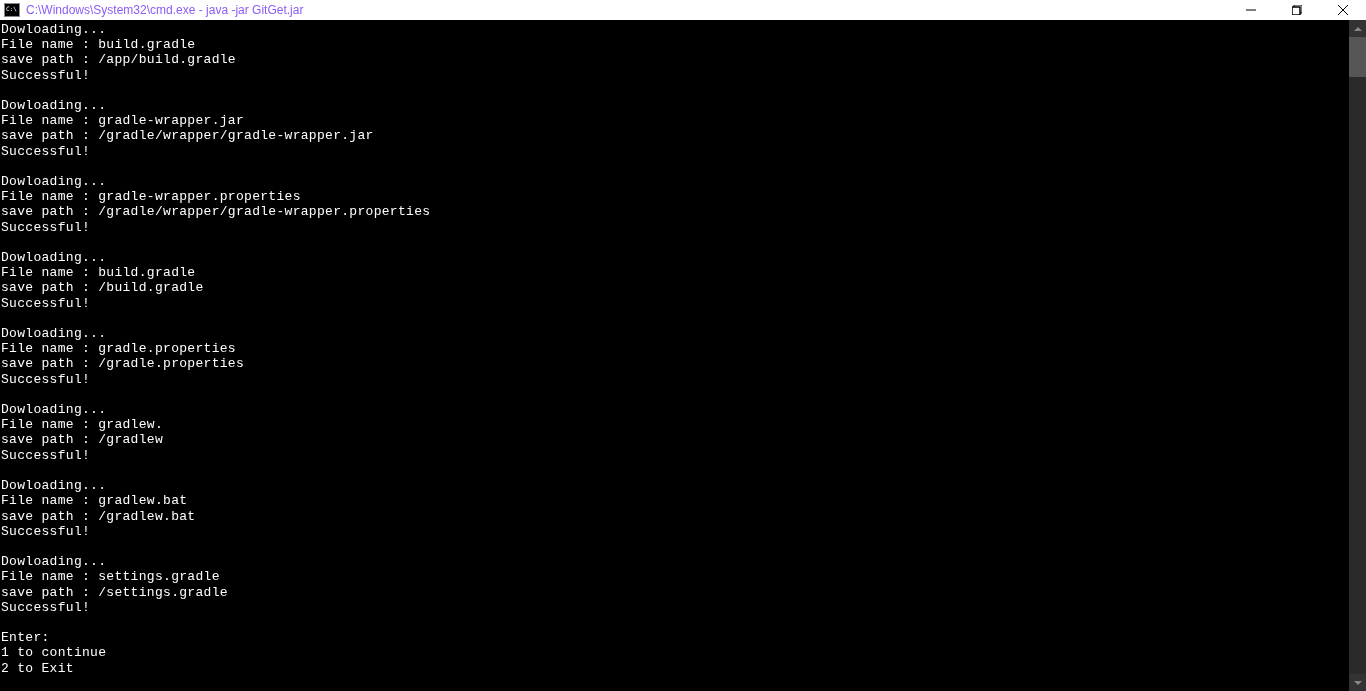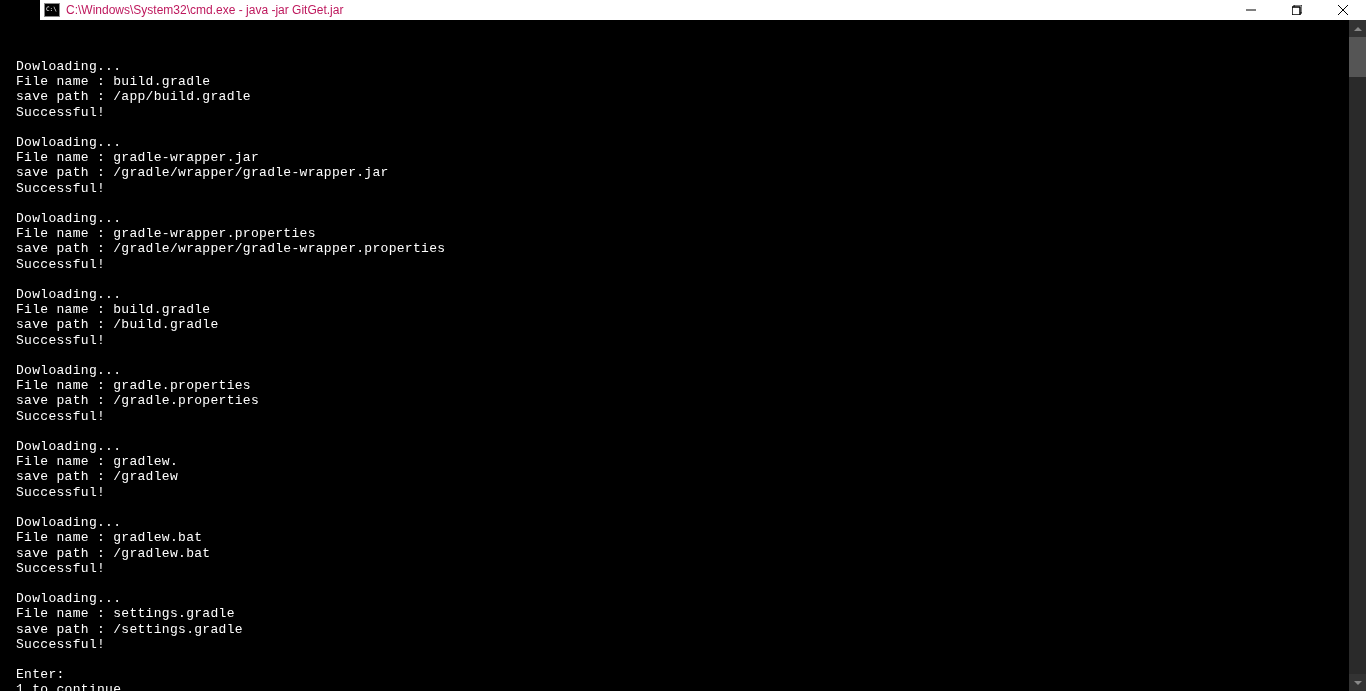--- a/index.html
+++ b/index.html
@@ -17,22 +17,21 @@
   }
   .titlebar {
     height: 20px;
     background: #fff;
     display: flex;
     align-items: center;
     justify-content: space-between;
     padding-left: 4px;
     font-family: "Segoe UI", Tahoma, sans-serif;
     font-size: 12px;
-    color: #be185d;
-    margin-left: 40px;
+    color: #8b5cf6;
   }
   .titlebar-left {
     display: flex;
     align-items: center;
     gap: 6px;
   }
   .cmd-icon {
     width: 16px;
     height: 14px;
     background: #000;
@@ -74,25 +73,24 @@
     position: relative;
     height: calc(100% - 20px);
     display: flex;
   }
   .terminal-content {
     flex: 1;
     background: #000;
     color: #fff;
     font-size: 13px;
     line-height: 15.2px;
-    padding: 2px 0 0 16px;
+    padding: 2px 0 0 1px;
     white-space: pre;
     font-family: Consolas, "Courier New", monospace;
     letter-spacing: 0.3px;
-    margin-top: 37px;
   }
   .scrollbar {
     width: 17px;
     background: #2a2a2a;
     position: relative;
   }
   .scroll-up, .scroll-down {
     width: 17px;
     height: 17px;
     background: #333;

